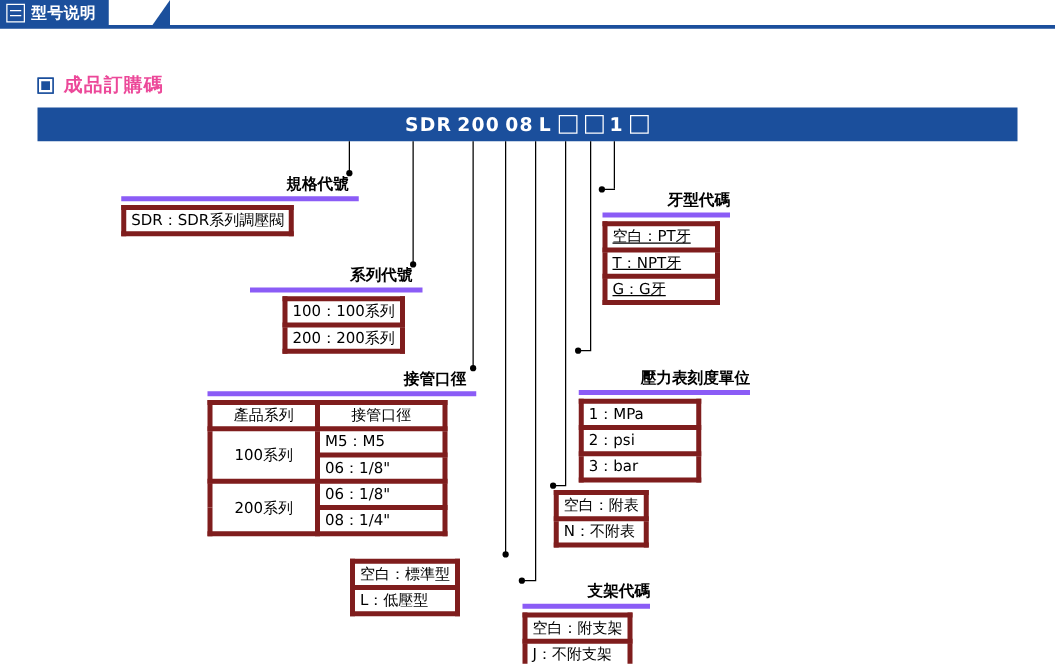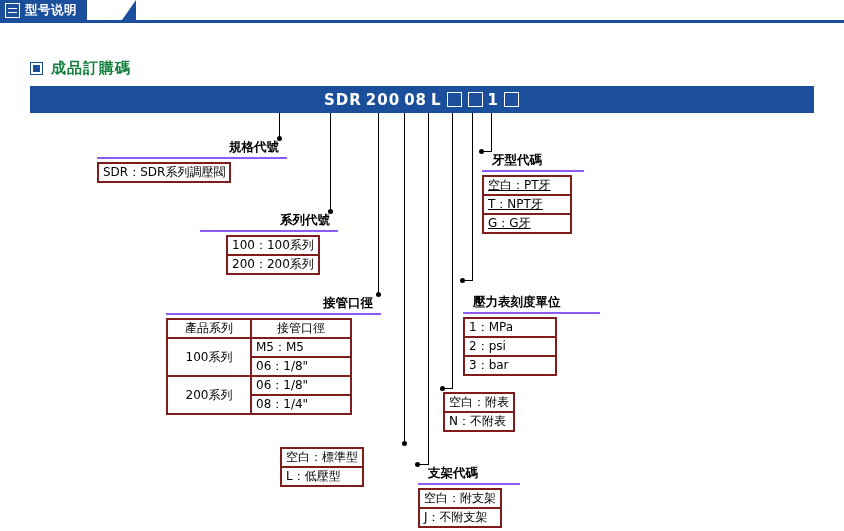--- a/index.html
+++ b/index.html
@@ -38,21 +38,21 @@
     border-style:solid;border-width:0 0 20px 14px;
     border-color:transparent transparent #1b4f9c transparent;
   }
   
   .sec{position:absolute;left:30px;top:59px;display:flex;align-items:center;}
   .sec .sq{
     width:11px;height:11px;background:#1b4f9c;margin-right:8px;
     box-shadow:inset 0 0 0 2px #fff, inset 0 0 0 3px #1b4f9c;
     border:1px solid #1b4f9c;
   }
-  .sec .txt{font-size:15px;font-weight:bold;color:#15803d;letter-spacing:1px;}
+  .sec .txt{font-size:15px;font-weight:bold;color:#ec4899;letter-spacing:1px;}
   
   .codebar{
     position:absolute;left:30px;top:86px;width:784px;height:27px;
     background:#1b4f9c;color:#fff;
     display:flex;align-items:center;justify-content:center;
     font-size:15px;font-weight:bold;letter-spacing:1px;
   }
   .codebar .box{
     display:inline-block;width:13px;height:13px;border:1px solid #fff;
     margin:0 3px;vertical-align:middle;
@@ -60,26 +60,27 @@
   .codebar .seg{margin:0 2px;}
   
   .vline{position:absolute;width:1px;background:#000;}
   .hline{position:absolute;height:1px;background:#000;}
   .dot{position:absolute;width:5px;height:5px;border-radius:50%;background:#000;}
   
   .grp{position:absolute;}
   .grp .title{
     font-size:12.5px;font-weight:bold;white-space:nowrap;
     padding-bottom:1px;
+    text-align:right;
   }
   .grp .titlerow{display:flex;align-items:flex-end;}
-  .grp .underline{border-bottom:2px solid #8b5cf6;}
+  .grp .underline{border-bottom:4px solid #8b5cf6;}
   .tbl{border-collapse:collapse;}
   .tbl td{
-    border:2px solid #7f1d1d;
+    border:4px solid #7f1d1d;
     color:#000;
     font-size:12px;
     padding:0 4px;
     height:17px;
     line-height:17px;
     white-space:nowrap;
     background:#fff;
   }
   .tbl td.c{text-align:center;}
 </style>

